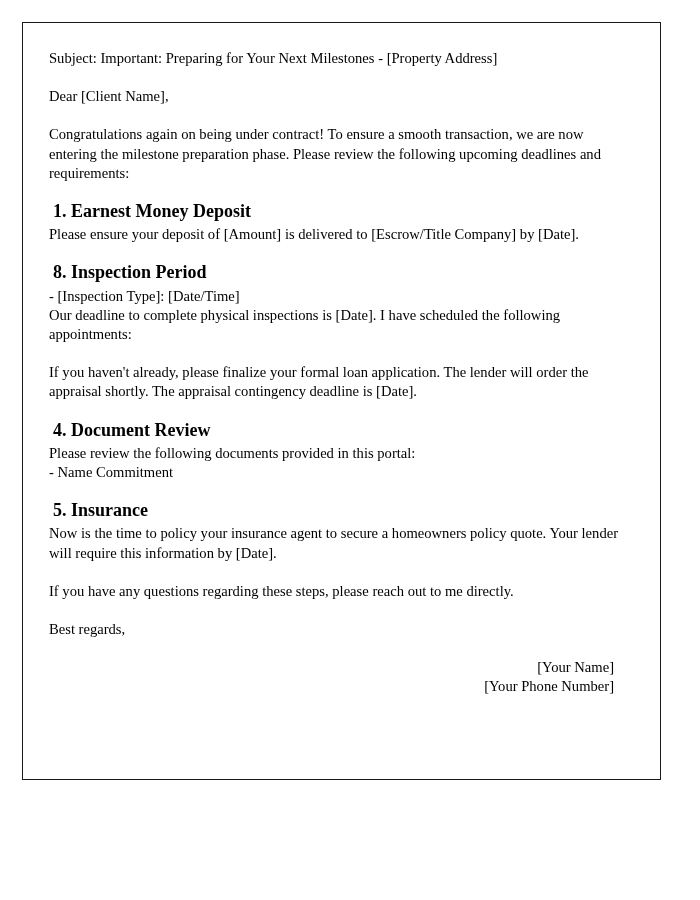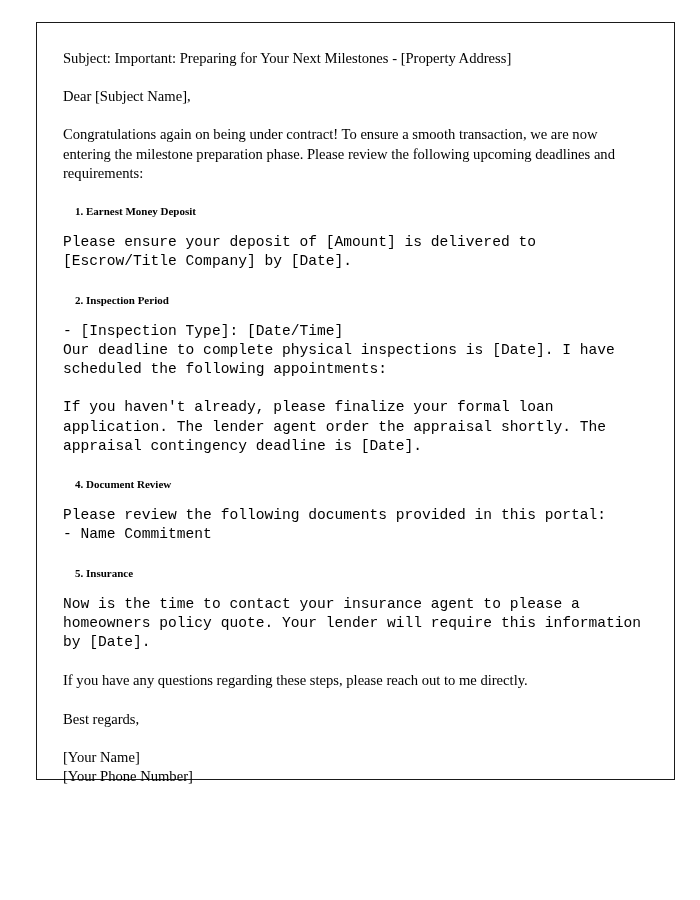--- a/index.html
+++ b/index.html
@@ -10,21 +10,21 @@
   body {
     width: 700px;
     height: 900px;
     font-family: "Liberation Serif", "DejaVu Serif", serif;
     color: #000000;
     overflow: hidden;
   }
 
   #letter-page {
     position: absolute;
-    left: 36px;
+    left: 22px;
     top: 22px;
     width: 639px;
     height: 758px;
     box-sizing: border-box;
     border: 1px solid #1a1a1a;
     background: #ffffff;
   }
 
   #letter-body {
     padding: 26px 30px 0 26px;
@@ -32,83 +32,83 @@
 
   .para {
     font-size: 14.6px;
     line-height: 19.2px;
     margin: 0 0 19px 0;
     text-align: left;
     white-space: normal;
   }
 
   .section-heading {
-    font-size: 11px;
+    font-size: 18px;
     line-height: 19.2px;
     font-weight: bold;
-    margin: 12px;
+    margin: 4px;
   }
 
   .section-block {
     margin: 0 0 19px 0;
   }
 
   .list-line {
     font-size: 14.6px;
     line-height: 19.2px;
     margin: 0;
-    font-family: Liberation Mono, monospace;
   }
 
   .sig-line {
     font-size: 14.6px;
     line-height: 19.2px;
     margin: 0;
   }
 
   .sig-block {
-    margin: 0;
+    margin: 16px;
+    text-align: right;
   }
 </style>
 </head>
 <body>
 
 <div id="letter-page">
   <div id="letter-body">
 
     <p class="para">Subject: Important: Preparing for Your Next Milestones - [Property Address]</p>
 
-    <p class="para">Dear [Subject Name],</p>
+    <p class="para">Dear [Client Name],</p>
 
     <p class="para">Congratulations again on being under contract! To ensure a smooth transaction, we are now entering the milestone preparation phase. Please review the following upcoming deadlines and requirements:</p>
 
     <div class="section-block">
       <p class="section-heading">1. Earnest Money Deposit</p>
       <p class="list-line">Please ensure your deposit of [Amount] is delivered to [Escrow/Title Company] by [Date].</p>
     </div>
 
     <div class="section-block">
-      <p class="section-heading">2. Inspection Period</p>
+      <p class="section-heading">8. Inspection Period</p>
       <p class="list-line">- [Inspection Type]: [Date/Time]</p>
       <p class="list-line">Our deadline to complete physical inspections is [Date]. I have scheduled the following appointments:</p>
     </div>
 
     <div class="section-block">
-      <p class="list-line">If you haven't already, please finalize your formal loan application. The lender agent order the appraisal shortly. The appraisal contingency deadline is [Date].</p>
+      <p class="list-line">If you haven't already, please finalize your formal loan application. The lender will order the appraisal shortly. The appraisal contingency deadline is [Date].</p>
     </div>
 
     <div class="section-block">
       <p class="section-heading">4. Document Review</p>
       <p class="list-line">Please review the following documents provided in this portal:</p>
       <p class="list-line">- Name Commitment</p>
     </div>
 
     <div class="section-block">
       <p class="section-heading">5. Insurance</p>
-      <p class="list-line">Now is the time to contact your insurance agent to please a homeowners policy quote. Your lender will require this information by [Date].</p>
+      <p class="list-line">Now is the time to policy your insurance agent to secure a homeowners policy quote. Your lender will require this information by [Date].</p>
     </div>
 
     <p class="para">If you have any questions regarding these steps, please reach out to me directly.</p>
 
     <p class="para">Best regards,</p>
 
     <div class="sig-block">
       <p class="sig-line">[Your Name]</p>
       <p class="sig-line">[Your Phone Number]</p>
     </div>

